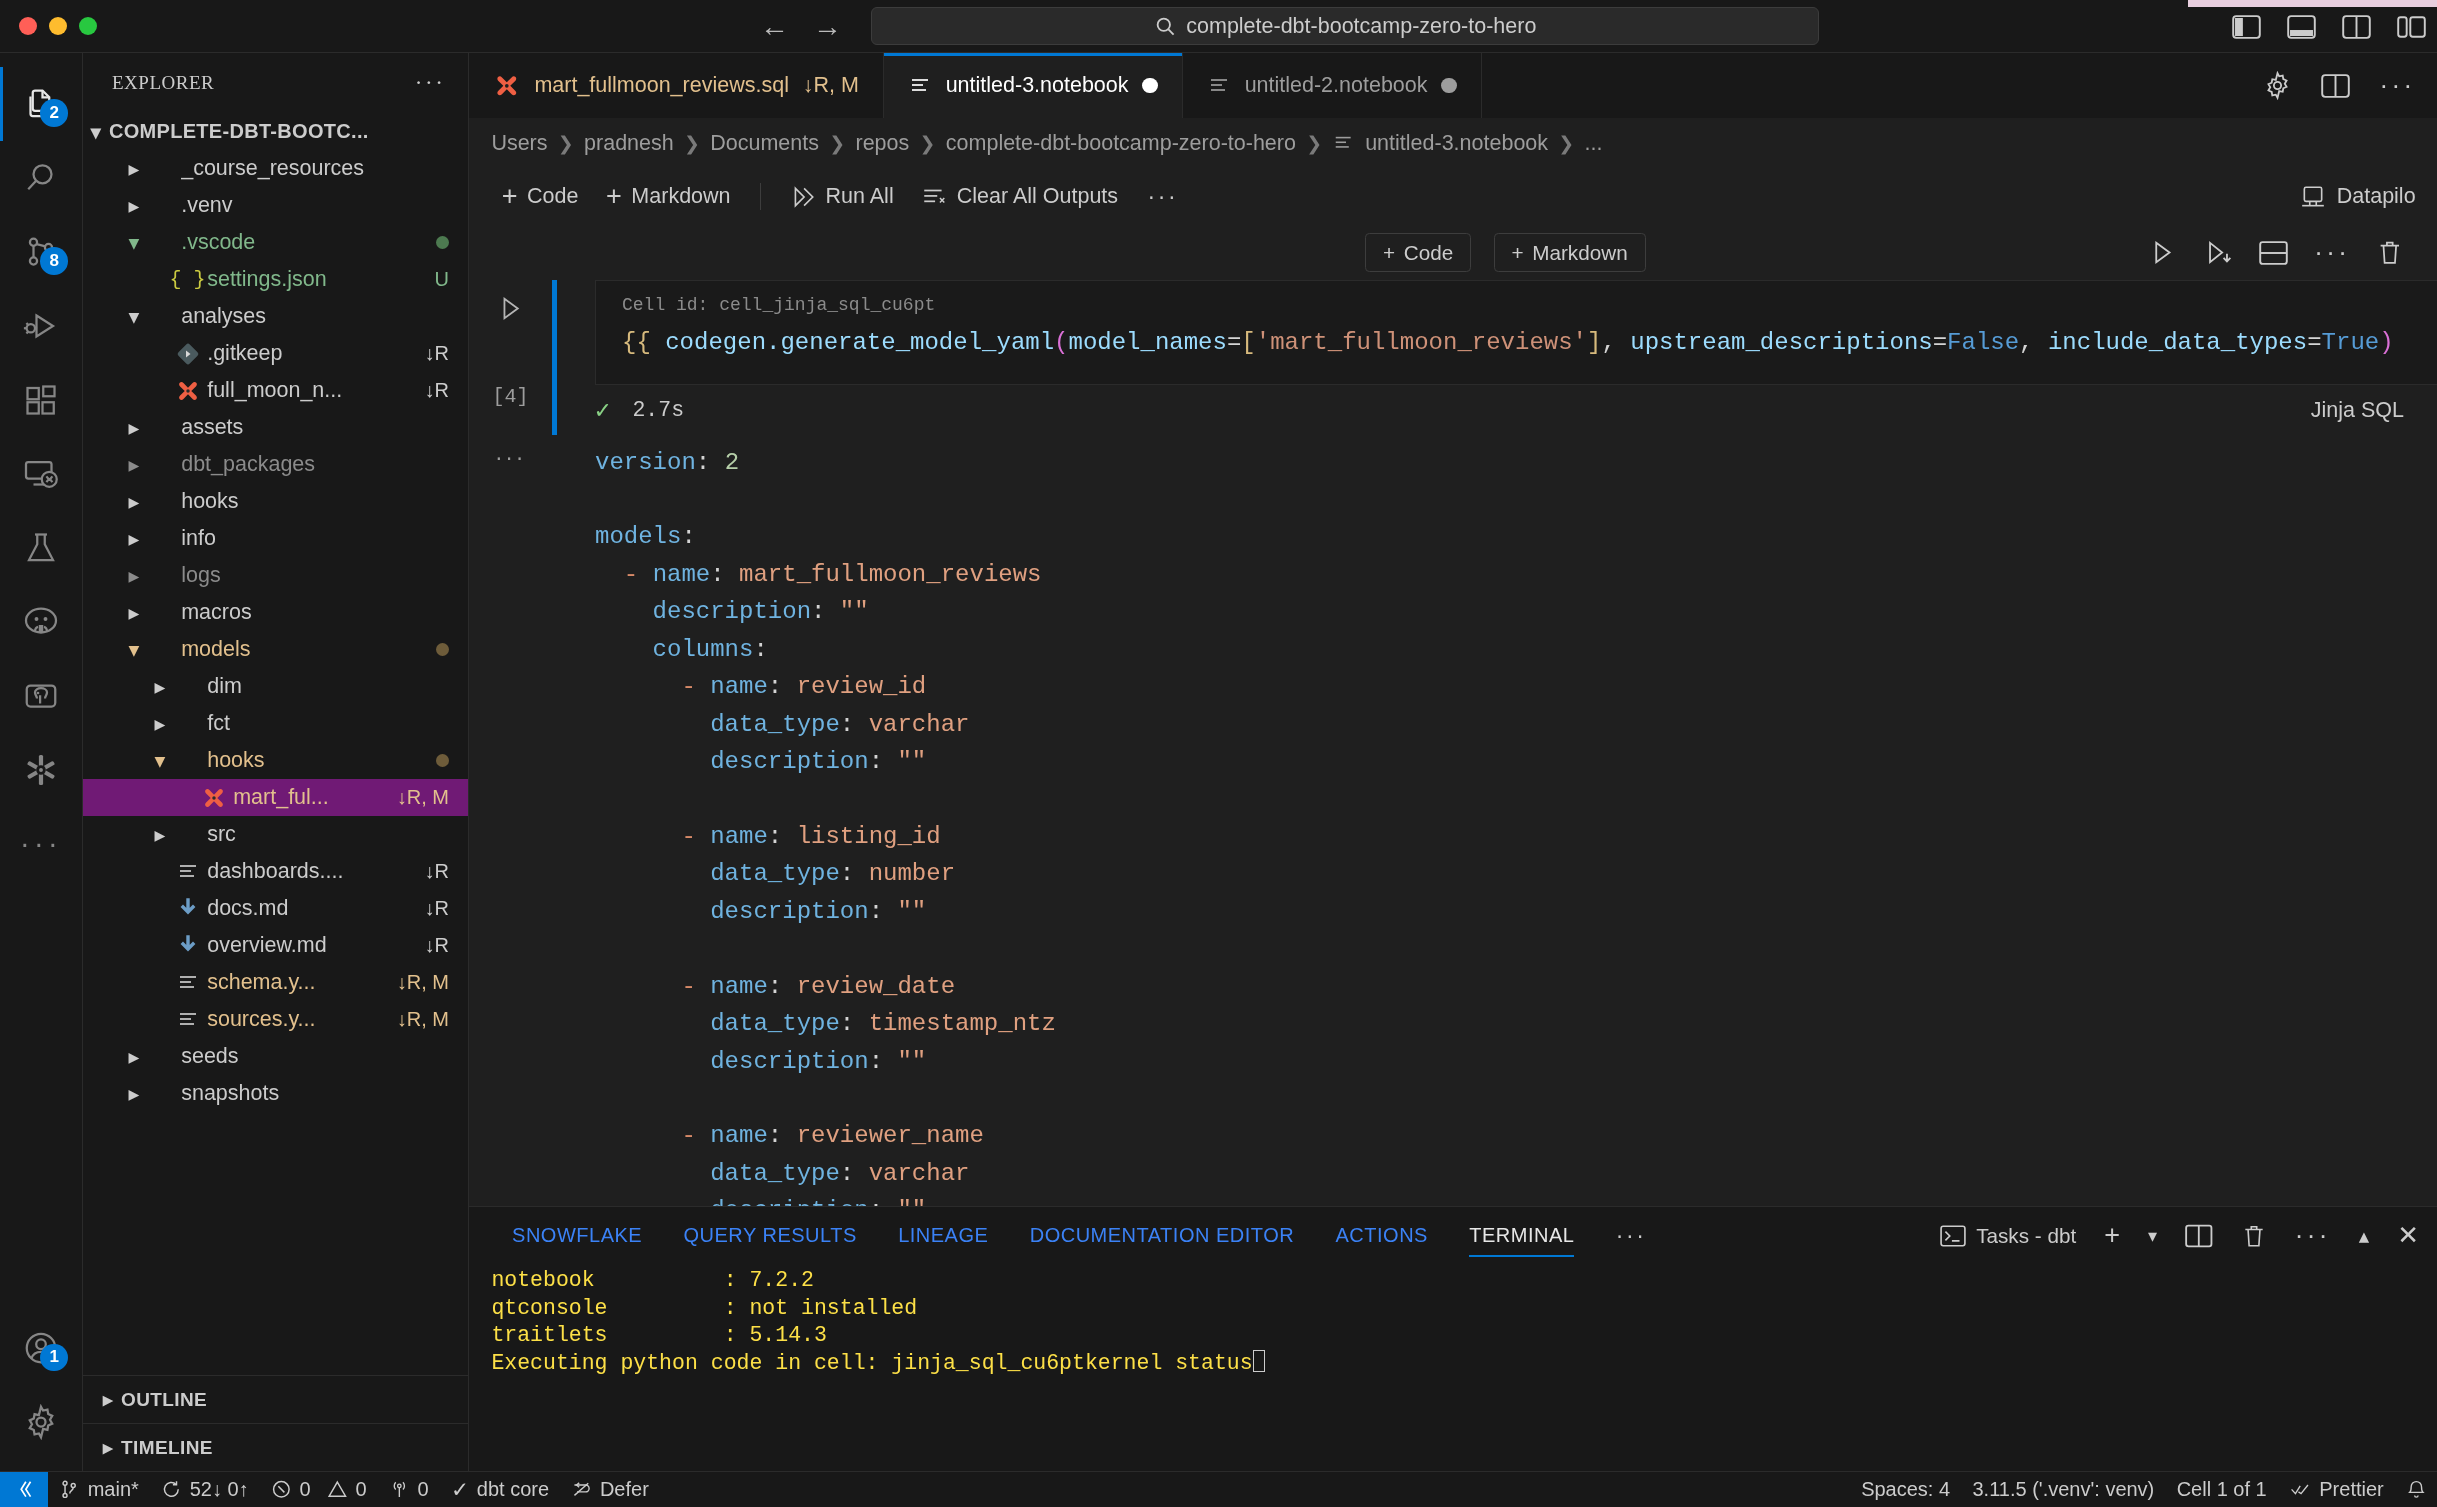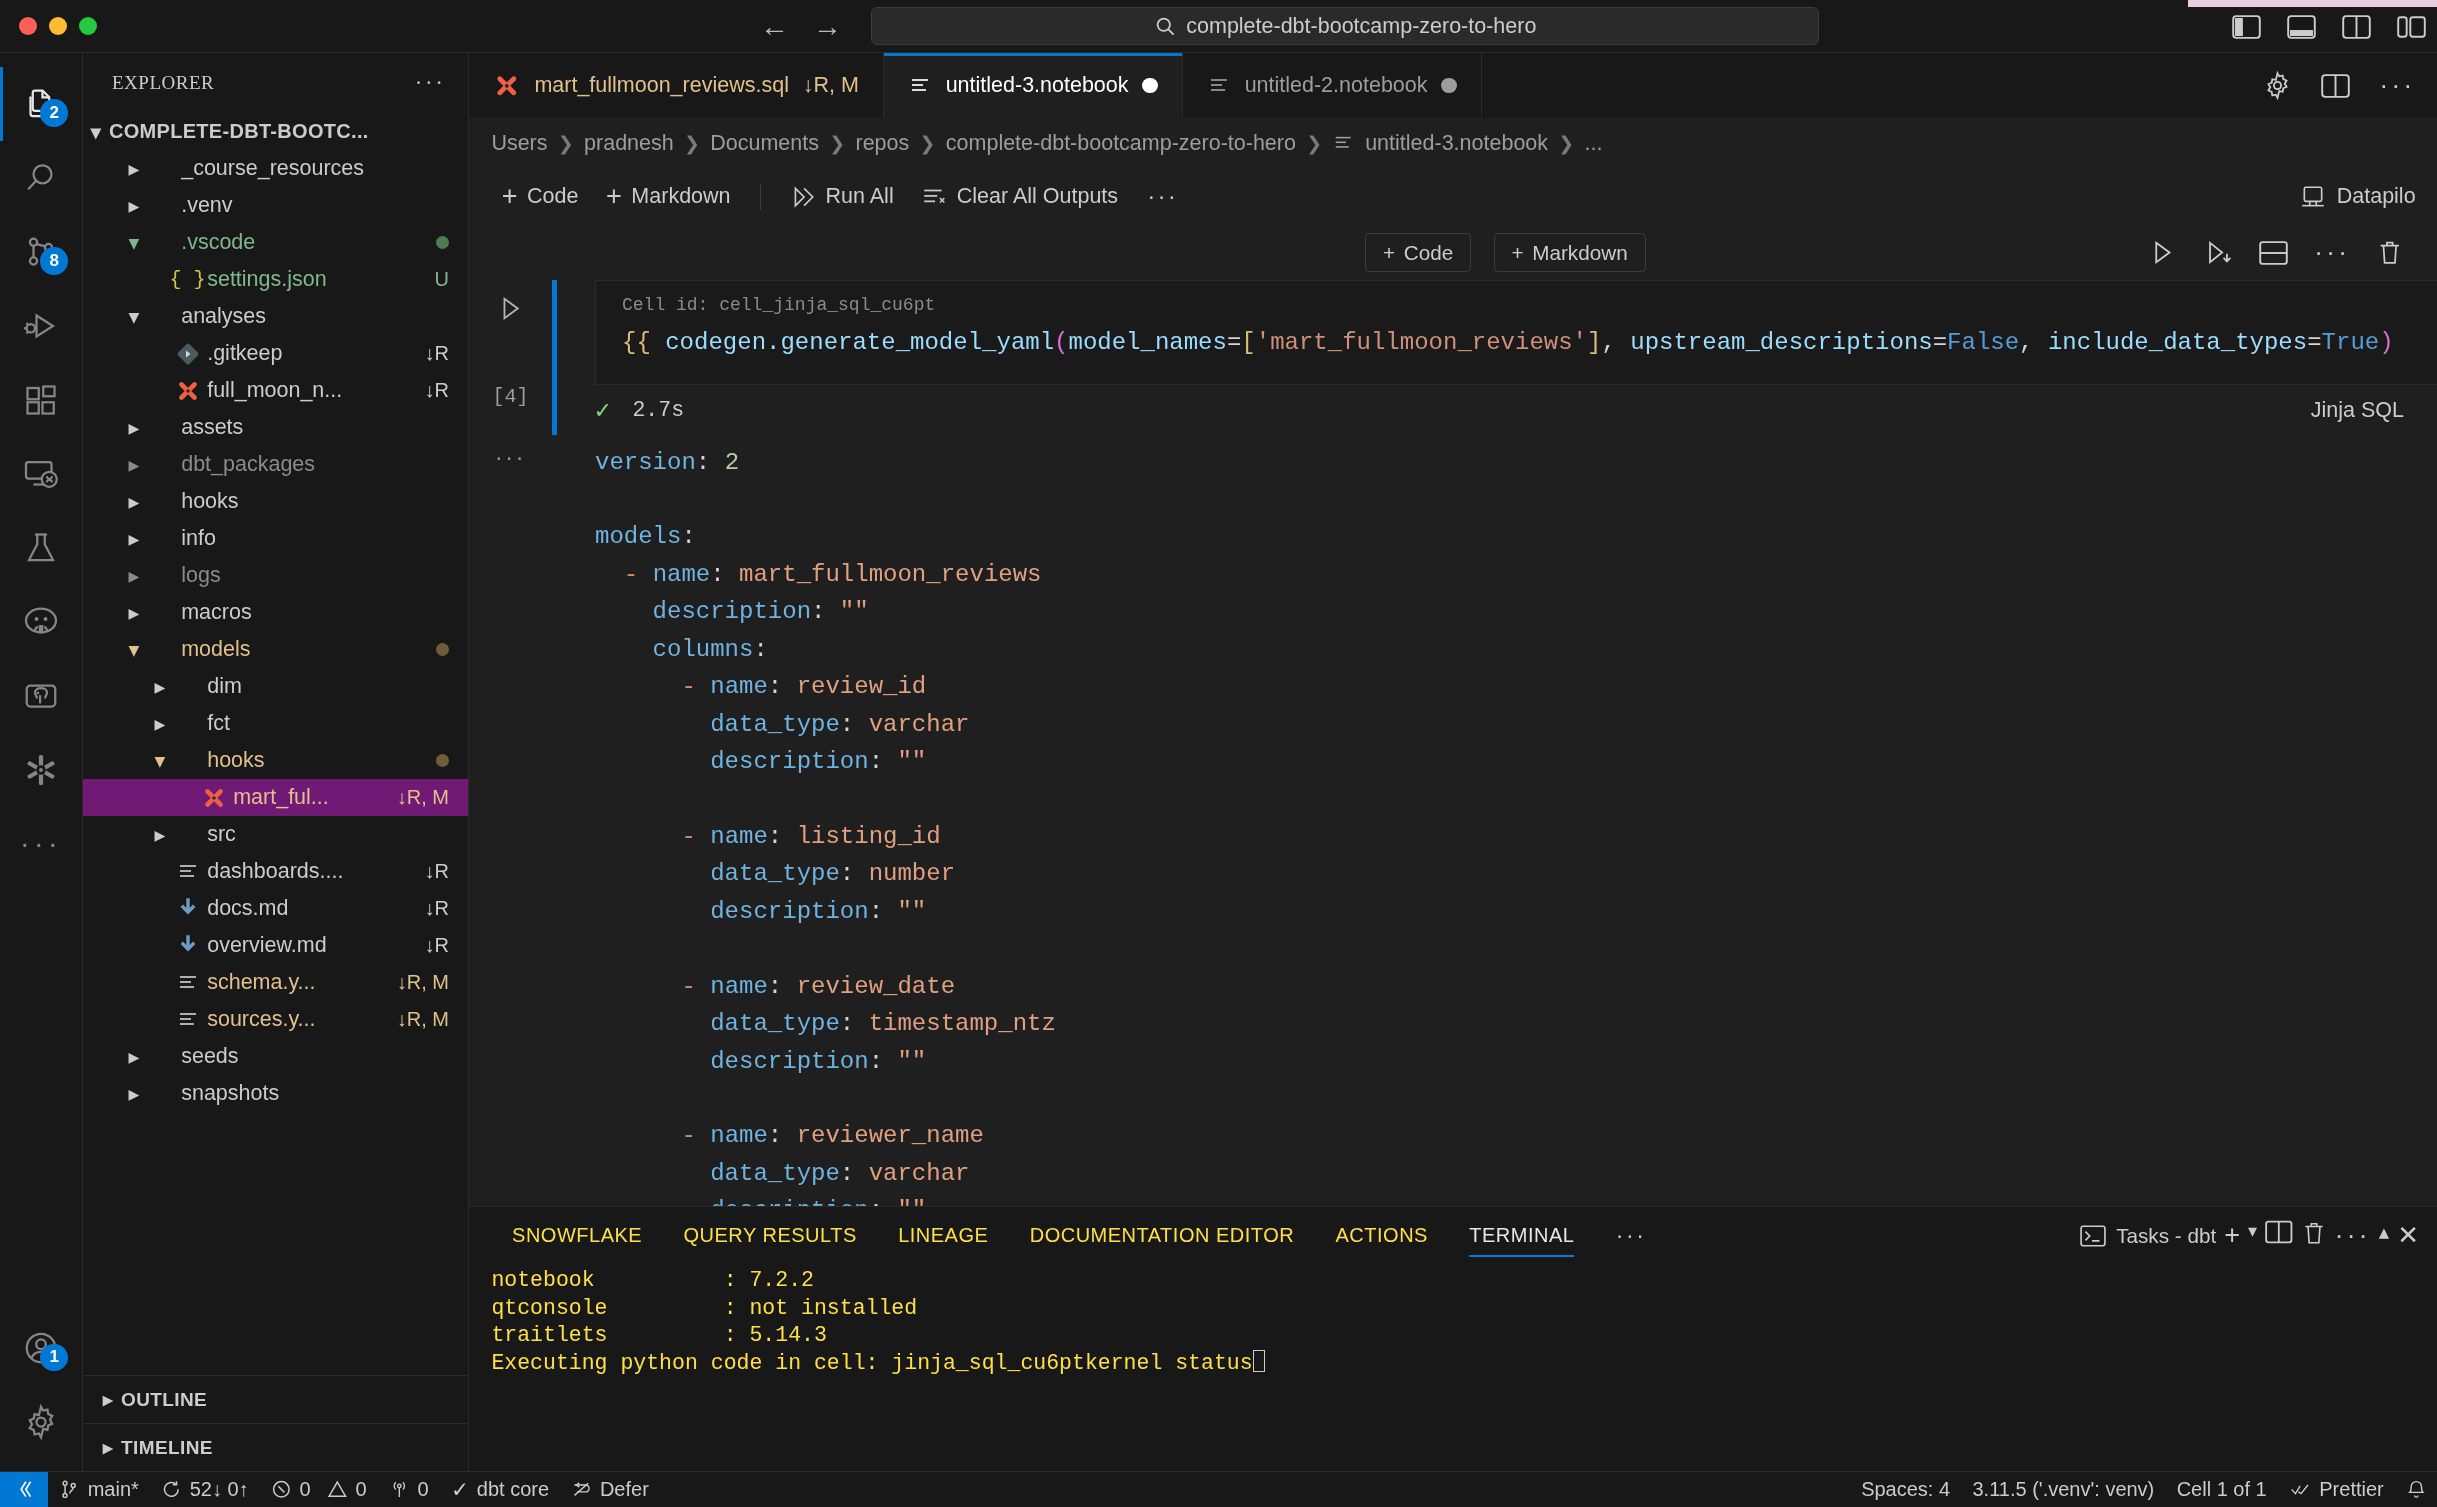--- a/index.html
+++ b/index.html
@@ -244,30 +244,30 @@
   .j-bool  { color: #569cd6; }
 
   
   .panel {
     height: 265px; min-height: 265px;
     background: #181818; border-top: 0.9px solid #2b2b2b;
     display: flex; flex-direction: column;
   }
   .paneltabs { height: 57px; display: flex; align-items: center; padding-left: 22.4px; gap: 0; }
   .ptab {
-    font-size: 20px; color: #fde047; letter-spacing: 0.5px;
+    font-size: 20px; color: #3b82f6; letter-spacing: 0.5px;
     padding: 0 20.7px; height: 57px; display: flex; align-items: center;
     cursor: pointer; position: relative;
   }
   .ptab.active { color: #e7e7e7; }
   .ptab.active::after {
     content:""; position:absolute; left: 20.7px; right: 20.7px; bottom: 6.9px; height: 2.6px; background: #0078d4;
   }
   .pdots { color: #cccccc; font-size: 23px; letter-spacing: 2.6px; padding: 0 20.7px; cursor: pointer; }
-  .panelright { margin-left: auto; display: flex; gap: 8px; padding-right: 19px; color: #cccccc; }
+  .panelright { margin-left: auto; display: flex; align-items: center; gap: 28px; padding-right: 19px; color: #cccccc; }
   .taskchip { display: flex; align-items: center; gap: 10.3px; font-size: 20.7px; color: #cccccc; cursor: pointer; }
   .pr-ic { cursor: pointer; }
 
   .termbody {
     flex: 1; padding: 3.4px 0 0 22.4px; overflow: hidden;
     font-family: "Liberation Mono", monospace; font-size: 21.5px; line-height: 1.28;
     color: #fde047; white-space: pre;
   }
   .cursorblk { display: inline-block; width: 12px; height: 21.5px; border: 0.9px solid #cccccc; vertical-align: -2.6px;}
 

